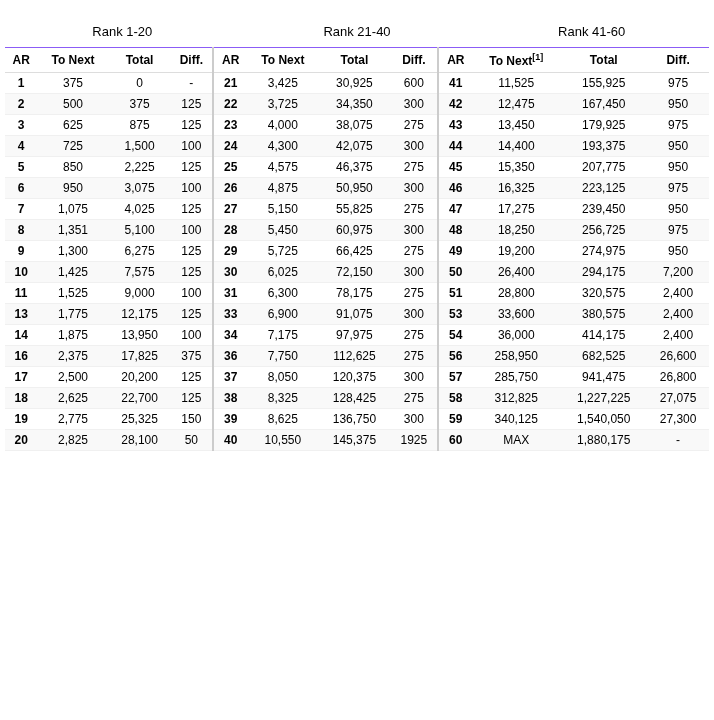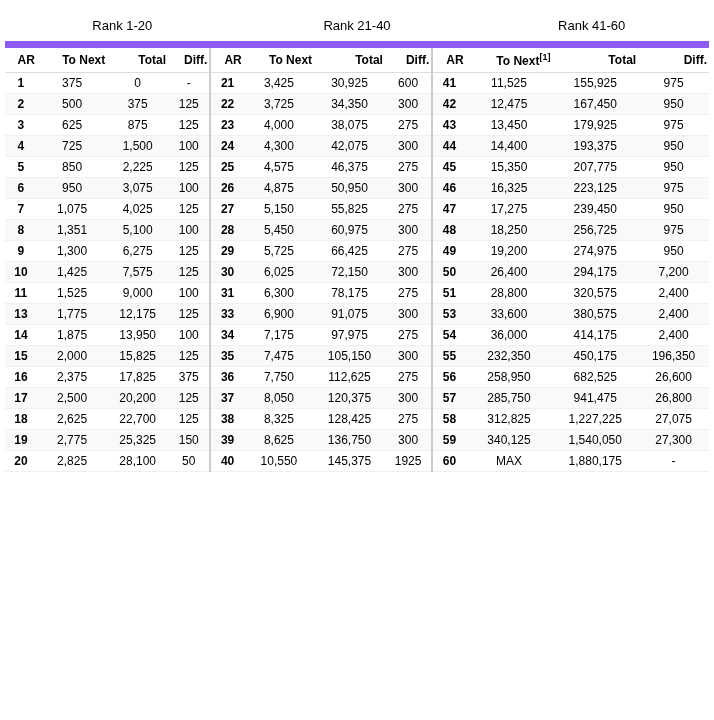--- a/index.html
+++ b/index.html
@@ -4,43 +4,43 @@
   <style>
     * { box-sizing: border-box; margin: 0; padding: 0; }
     body {
       font-family: Arial, sans-serif;
       font-size: 12px;
       background: #fff;
       width: 714px;
     }
     .page-wrapper {
       width: 714px;
-      padding: 18px 5px;
+      padding: 24px 5px;
     }
     .header-row {
       display: flex;
       justify-content: space-around;
       margin-bottom: 8px;
       font-size: 13px;
       font-weight: normal;
     }
     .header-section {
       flex: 1;
       text-align: center;
     }
     table {
       width: 100%;
       border-collapse: collapse;
     }
     thead tr th {
       background: #fff;
       font-weight: bold;
-      text-align: right;
+      text-align: center;
       padding: 4px 2px;
-      border-top: 7px solid #8b5cf6;
+      border-top: 1px solid #8b5cf6;
       border-bottom: 1px solid #ddd;
       font-size: 12px;
     }
     tbody tr td {
       text-align: center;
       padding: 3px 2px;
       font-size: 12px;
       border-bottom: 1px solid #f0f0f0;
     }
     tbody tr:nth-child(even) td {
@@ -261,34 +261,20 @@
           <td class="col-ar section-divider">34</td>
           <td>7,175</td>
           <td>97,975</td>
           <td>275</td>
           <td class="col-ar section-divider">54</td>
           <td>36,000</td>
           <td>414,175</td>
           <td>2,400</td>
         </tr>
         <tr>
-          <td class="col-ar">15</td>
-          <td>2,000</td>
-          <td>15,825</td>
-          <td>125</td>
-          <td class="col-ar section-divider">35</td>
-          <td>7,475</td>
-          <td>105,150</td>
-          <td>300</td>
-          <td class="col-ar section-divider">55</td>
-          <td>232,350</td>
-          <td>450,175</td>
-          <td>196,350</td>
-        </tr>
-        <tr>
           <td class="col-ar">16</td>
           <td>2,375</td>
           <td>17,825</td>
           <td>375</td>
           <td class="col-ar section-divider">36</td>
           <td>7,750</td>
           <td>112,625</td>
           <td>275</td>
           <td class="col-ar section-divider">56</td>
           <td>258,950</td>

